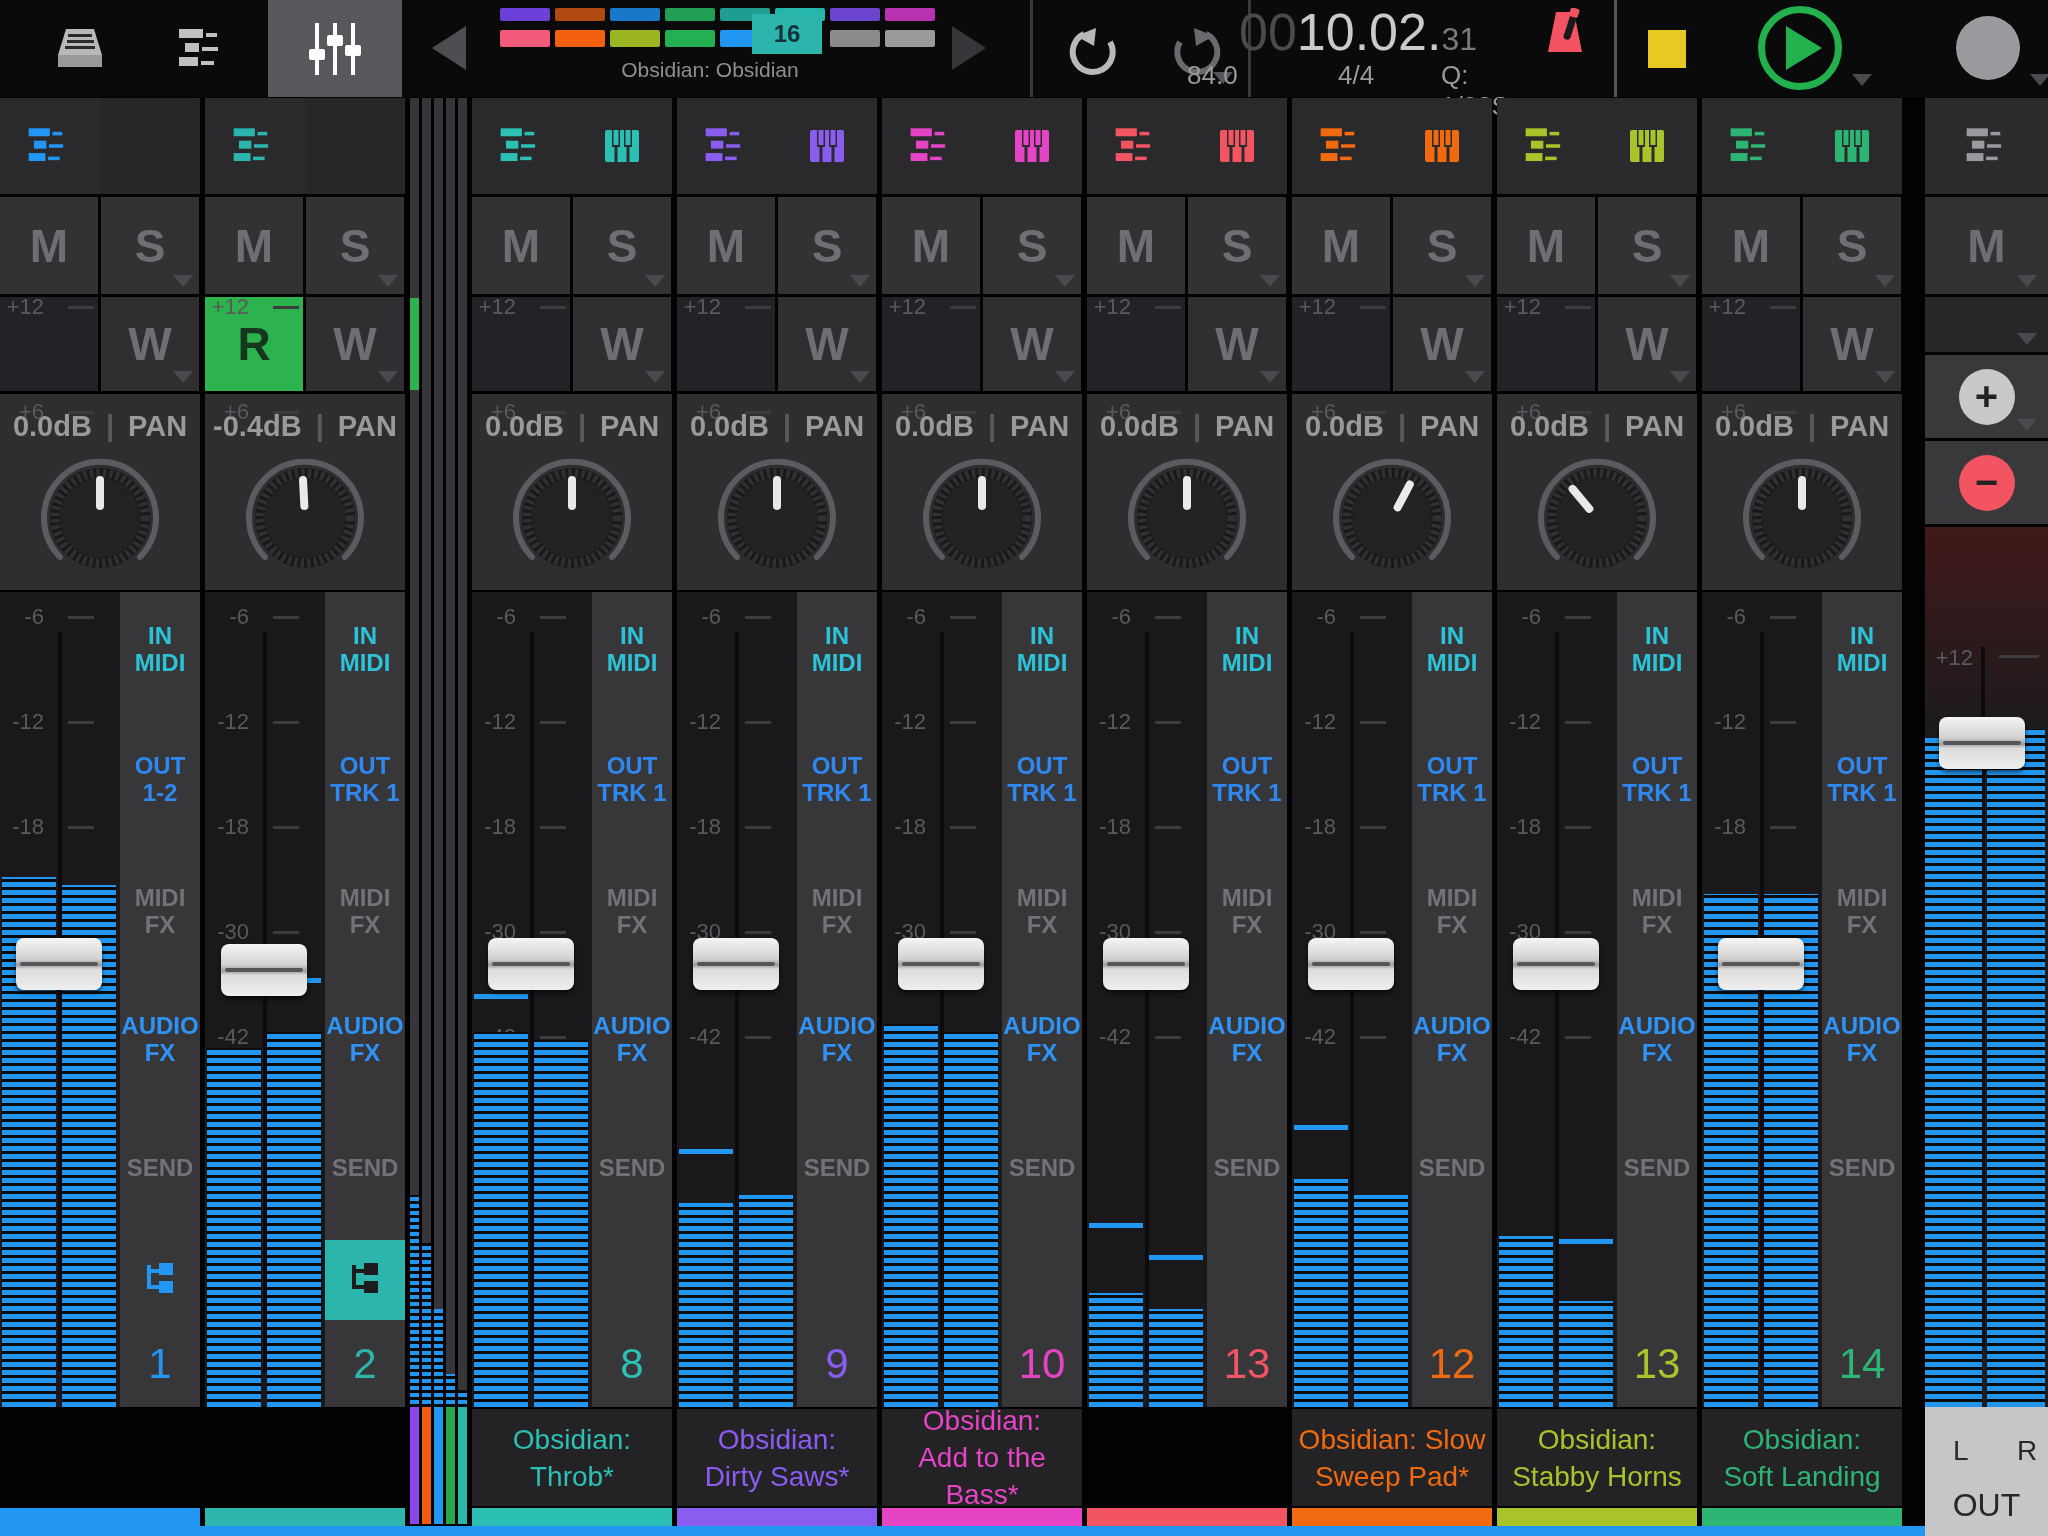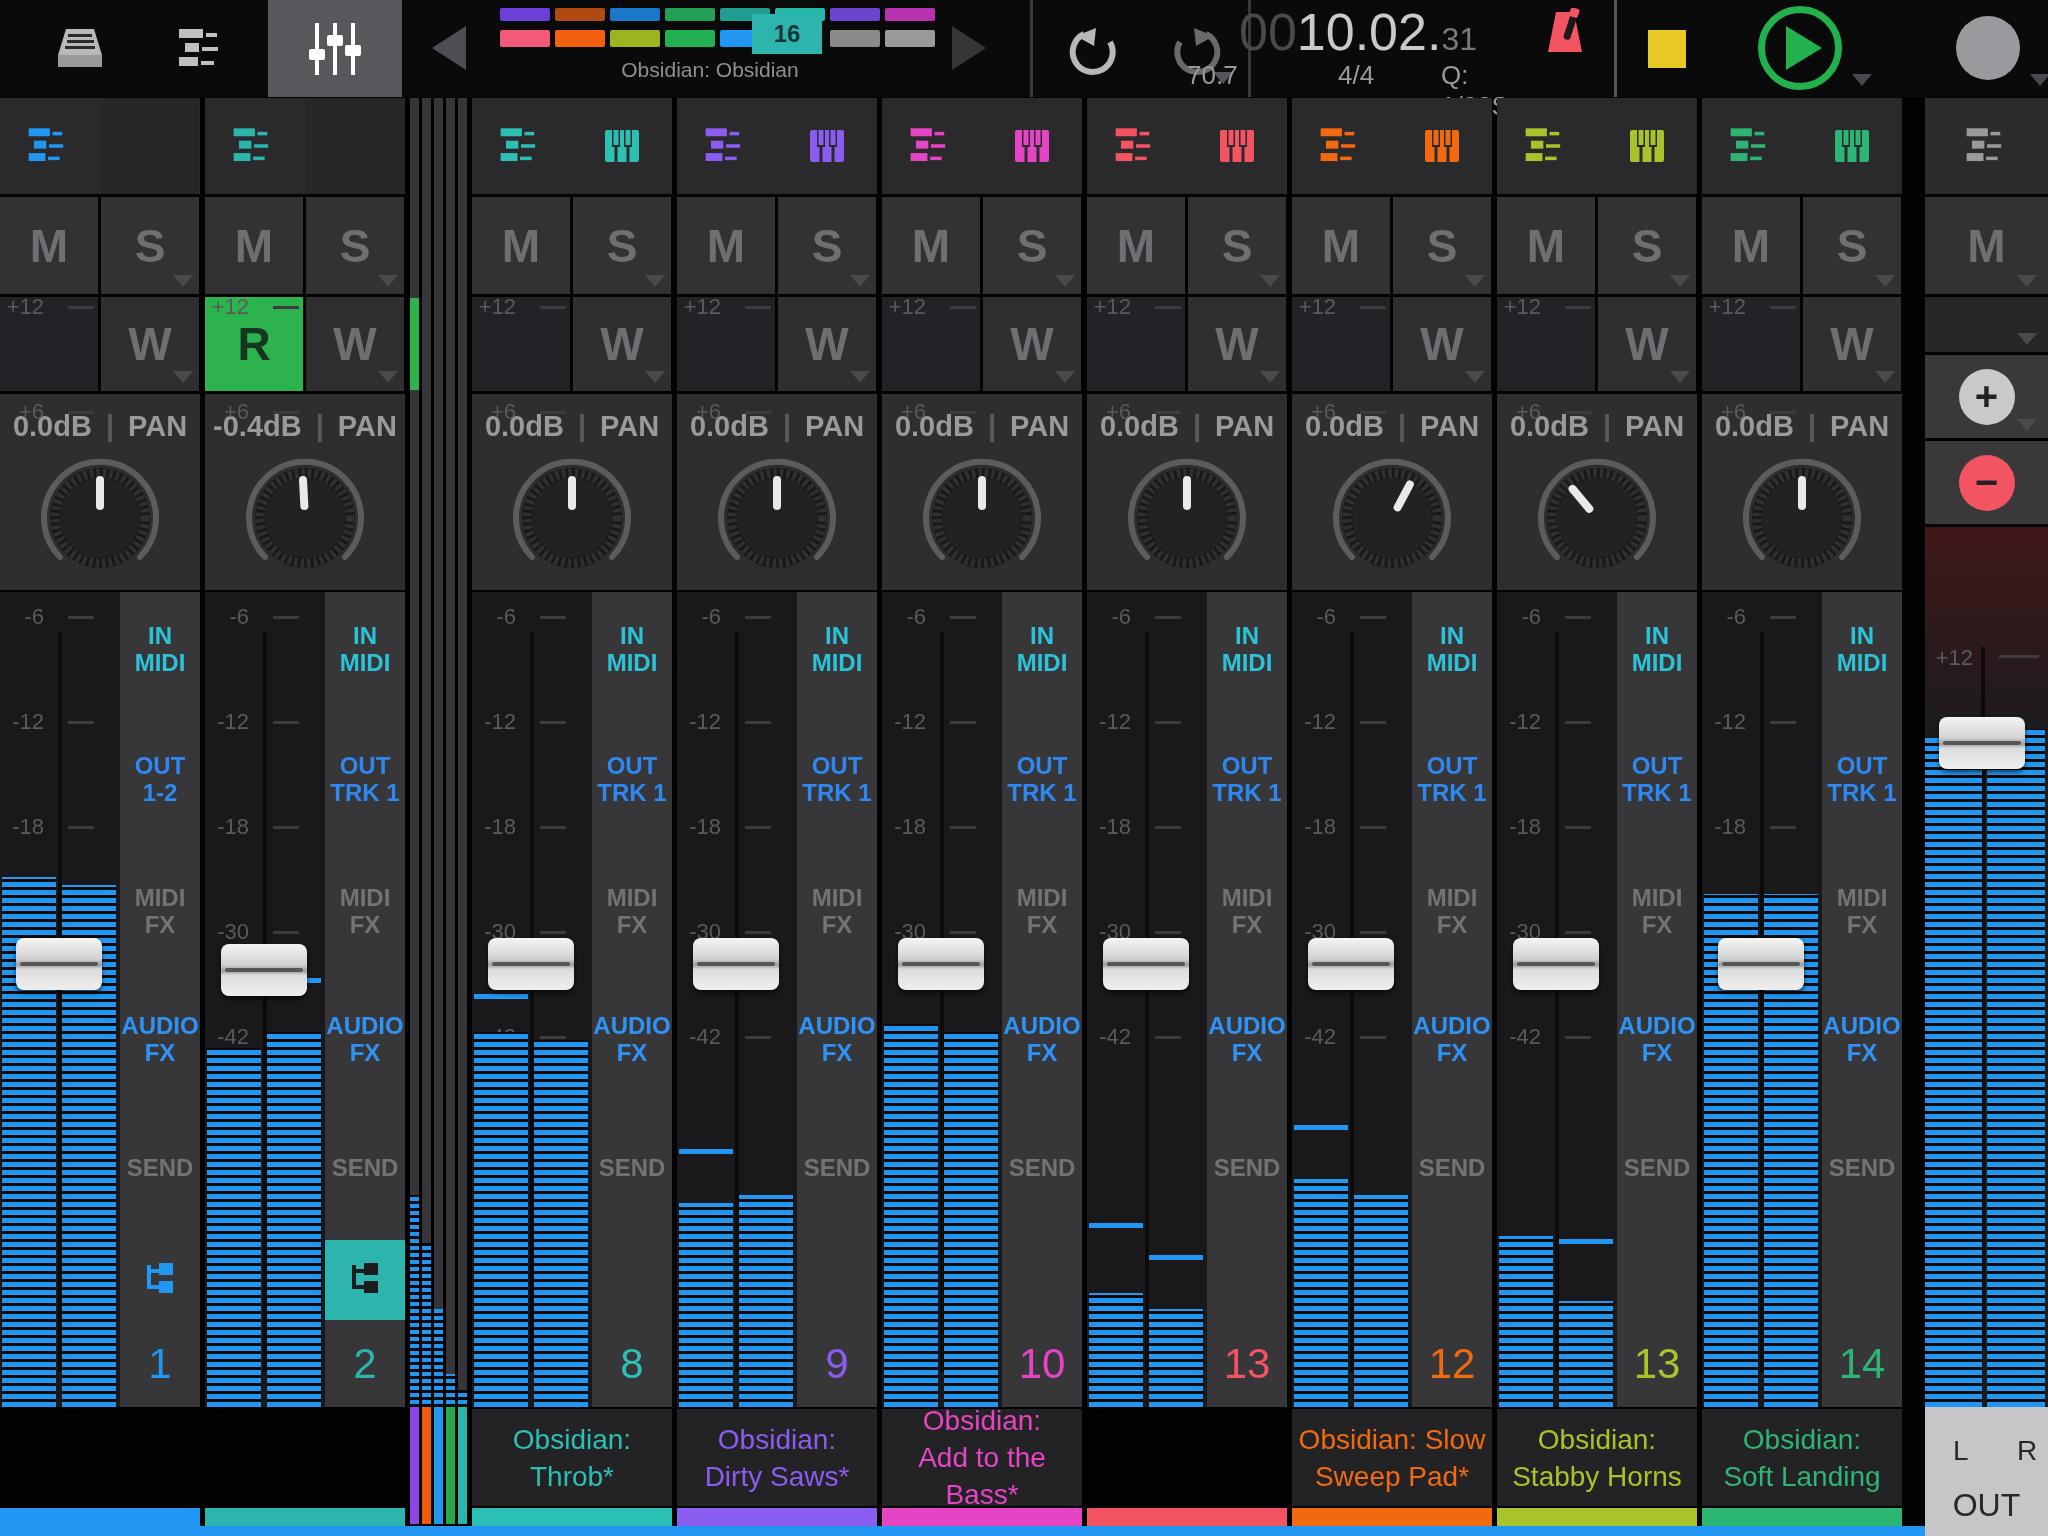--- a/index.html
+++ b/index.html
@@ -153,21 +153,21 @@
       </svg>
       <div class="dd" style="left:58px;top:72px;border-top-color:#55555a;"></div>
     </div>
 
     <div class="tb-divider" style="left:1248px;"></div>
 
     <div id="timebox">
       <div id="time-main-row">
         <span class="t-dim">00</span><span class="t-big">10.02.</span><span class="t-small">31</span>
       </div>
-      <div class="t-sub" style="left:14px;">70.7</div>
+      <div class="t-sub" style="left:14px;">84.0</div>
       <div class="t-sub" style="left:165px;">4/4</div>
       <div class="t-sub" style="left:268px;">Q: 1/32S</div>
     </div>
 
     <div id="metronome">
       <svg width="46" height="48" viewBox="0 0 46 48">
         <polygon points="14,4 32,4 40,44 6,44" fill="#f25462"></polygon>
         <rect x="25" y="6" width="7" height="26" rx="3" transform="rotate(18 28 18)" fill="#1a1a1c"></rect>
         <rect x="28" y="0" width="9" height="9" rx="2" transform="rotate(18 32 4)" fill="#f25462"></rect>
       </svg>

